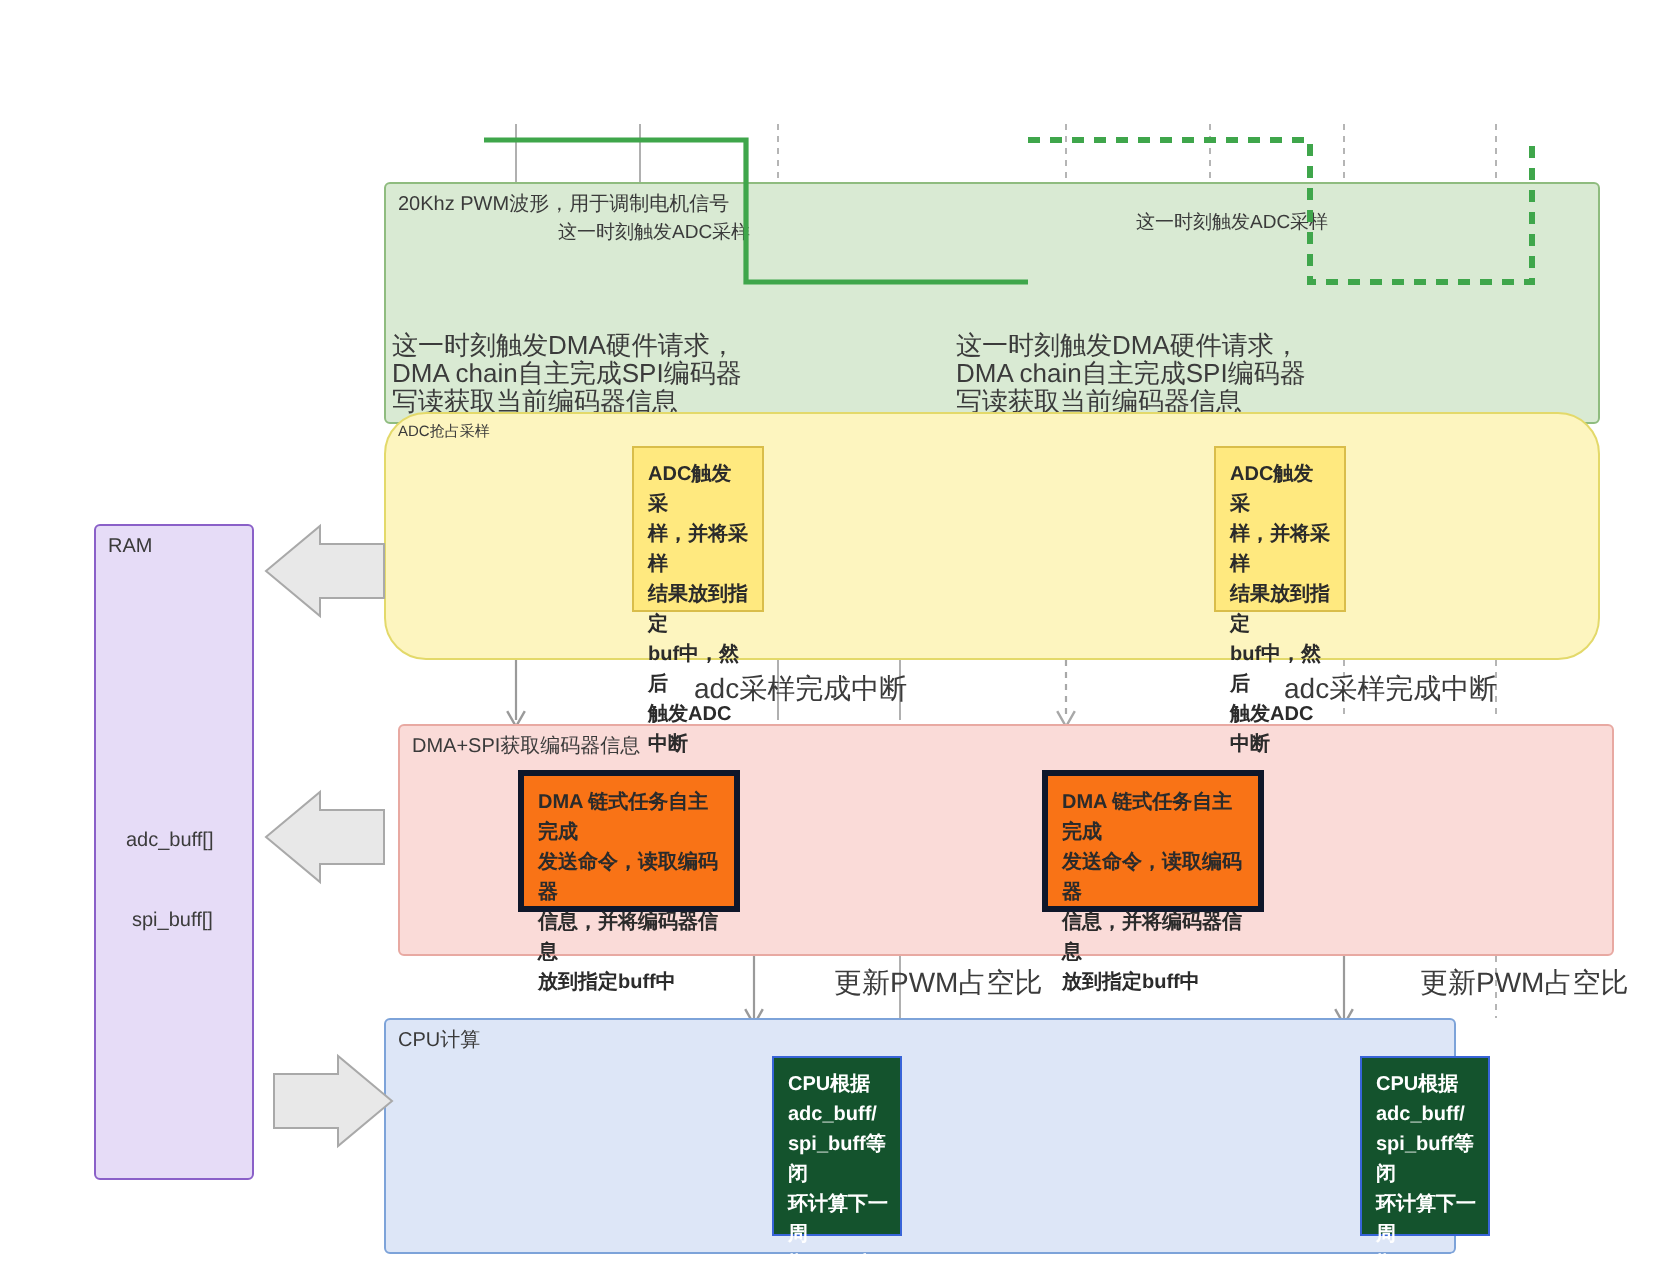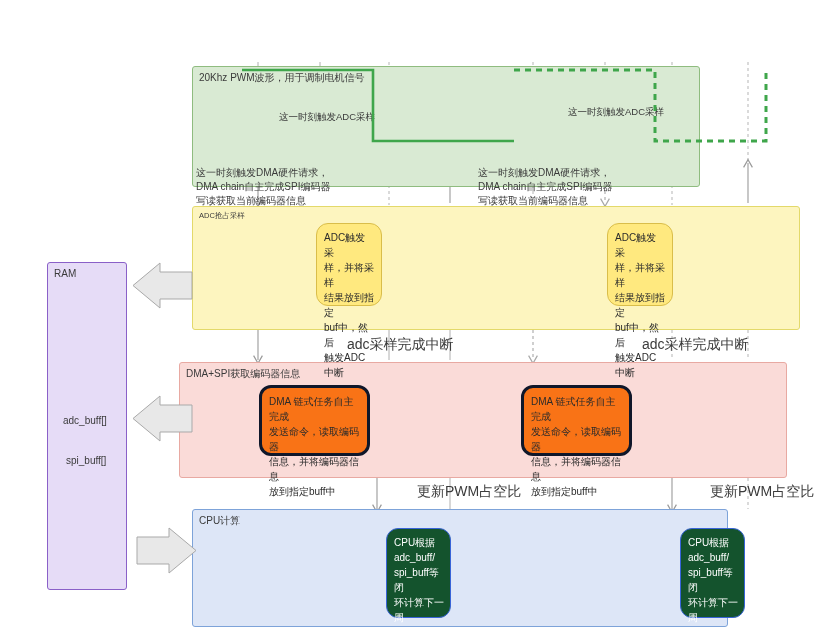--- a/index.html
+++ b/index.html
@@ -15,27 +15,27 @@
 
   .lane-green{background:#d9ead3;border-color:#8fbc7f;}
   .lane-yellow{background:#fdf5bf;border-color:#e3d96a;}
   .lane-pink{background:#fadbd8;border-color:#e8a9a2;}
   .lane-blue{background:#dde6f7;border-color:#7da3d9;}
   .lane-ram{background:#e6dcf7;border-color:#8a60c8;}
 
   .lane-title-sm{font-size:7.5px;line-height:10px;}
   .lane-title-md{font-size:10px;line-height:13px;}
 
-  .note{position:absolute;box-sizing:border-box;border-radius:12px;padding:6px 6px 5px 7px;
-        font-size:10px;line-height:15px;white-space:pre-line;}
+  .note{position:absolute;box-sizing:border-box;border-radius:0;padding:6px 6px 5px 7px;
+        font-size:10px;line-height:15px;white-space:pre-line;font-weight:bold;}
   .note-yellow{background:#ffe97f;border:1px solid #d9bd4a;color:#2b2b2b;}
   .note-orange{background:#f97316;border:3px solid #0f172a;color:#2b2b2b;}
   .note-blue{background:#14532d;border:1px solid #3864d8;color:#ffffff;}
 
-  .ftxt{position:absolute;font-size:10px;line-height:14px;color:#3b3b3b;white-space:pre-line;}
+  .ftxt{position:absolute;font-size:13px;line-height:14px;color:#3b3b3b;white-space:pre-line;}
   .ctxt{position:absolute;font-size:9.5px;line-height:13px;color:#3b3b3b;white-space:nowrap;margin-left:13px;}
   .wtxt{position:absolute;font-size:14px;line-height:13px;color:#3b3b3b;white-space:nowrap;}
 
   .ramlabel{position:absolute;font-size:10px;color:#3b3b3b;white-space:nowrap;}
 
   svg.ov{position:absolute;left:0;top:0;width:827px;height:641px;overflow:visible;}
   svg.ov.under{z-index:1;}
   svg.ov.over{z-index:6;}
   .lane,.note,.ftxt,.ctxt,.wtxt,.ramlabel{z-index:3;}
   .note{z-index:5;}
@@ -120,59 +120,59 @@
       <line x1="748" y1="478" x2="748" y2="509"></line>
     </g>
   </svg>
 
   <div class="lane lane-ram" style="left:47px;top:262px;width:80px;height:328px;">
     <div class="lane-title lane-title-md">RAM</div>
   </div>
   <div class="ramlabel" style="left:63px;top:415px;">adc_buff[]</div>
   <div class="ramlabel" style="left:66px;top:455px;">spi_buff[]</div>
 
-  <div class="lane lane-green" style="left:192px;top:34px;width:508px;height:121px;margin-top:32px;">
+  <div class="lane lane-green" style="left:192px;top:59px;width:608px;height:121px;margin-top:32px;">
     <div class="lane-title lane-title-md">20Khz PWM波形，用于调制电机信号</div>
   </div>
 
   <svg class="ov over" viewBox="0 0 827 641" style="pointer-events:none;">
 
     <polyline fill="none" stroke="#3fa64b" stroke-width="2.6" points="242,70 373,70 373,141 514,141"></polyline>
 
     <polyline fill="none" stroke="#3fa64b" stroke-width="3" stroke-dasharray="6,5" points="514,70 655,70 655,141 766,141 766,70"></polyline>
   </svg>
 
   <div class="ctxt" style="left:266px;top:110px;">这一时刻触发ADC采样</div>
   <div class="ctxt" style="left:555px;top:105px;">这一时刻触发ADC采样</div>
 
   <div class="ftxt" style="left:196px;top:166px;">这一时刻触发DMA硬件请求，
 DMA chain自主完成SPI编码器
 写读获取当前编码器信息</div>
   <div class="ftxt" style="left:478px;top:166px;">这一时刻触发DMA硬件请求，
 DMA chain自主完成SPI编码器
 写读获取当前编码器信息</div>
 
-  <div class="lane lane-yellow" style="left:192px;top:206px;width:608px;height:124px;">
+  <div class="lane lane-yellow" style="left:192px;top:206px;width:608px;height:124px;border-radius:21px;">
     <div class="lane-title lane-title-sm">ADC抢占采样</div>
   </div>
   <div class="note note-yellow" style="left:316px;top:223px;width:66px;height:83px;">ADC触发采
 样，并将采样
 结果放到指定
 buf中，然后
 触发ADC中断</div>
   <div class="note note-yellow" style="left:607px;top:223px;width:66px;height:83px;">ADC触发采
 样，并将采样
 结果放到指定
 buf中，然后
 触发ADC中断</div>
 
   <div class="wtxt" style="left:347px;top:338px;">adc采样完成中断</div>
   <div class="wtxt" style="left:642px;top:338px;">adc采样完成中断</div>
 
-  <div class="lane lane-pink" style="left:179px;top:362px;width:608px;height:116px;">
+  <div class="lane lane-pink" style="left:199px;top:362px;width:608px;height:116px;">
     <div class="lane-title lane-title-md">DMA+SPI获取编码器信息</div>
   </div>
   <div class="note note-orange" style="left:259px;top:385px;width:111px;height:71px;">DMA 链式任务自主完成
 发送命令，读取编码器
 信息，并将编码器信息
 放到指定buff中</div>
   <div class="note note-orange" style="left:521px;top:385px;width:111px;height:71px;">DMA 链式任务自主完成
 发送命令，读取编码器
 信息，并将编码器信息
 放到指定buff中</div>

